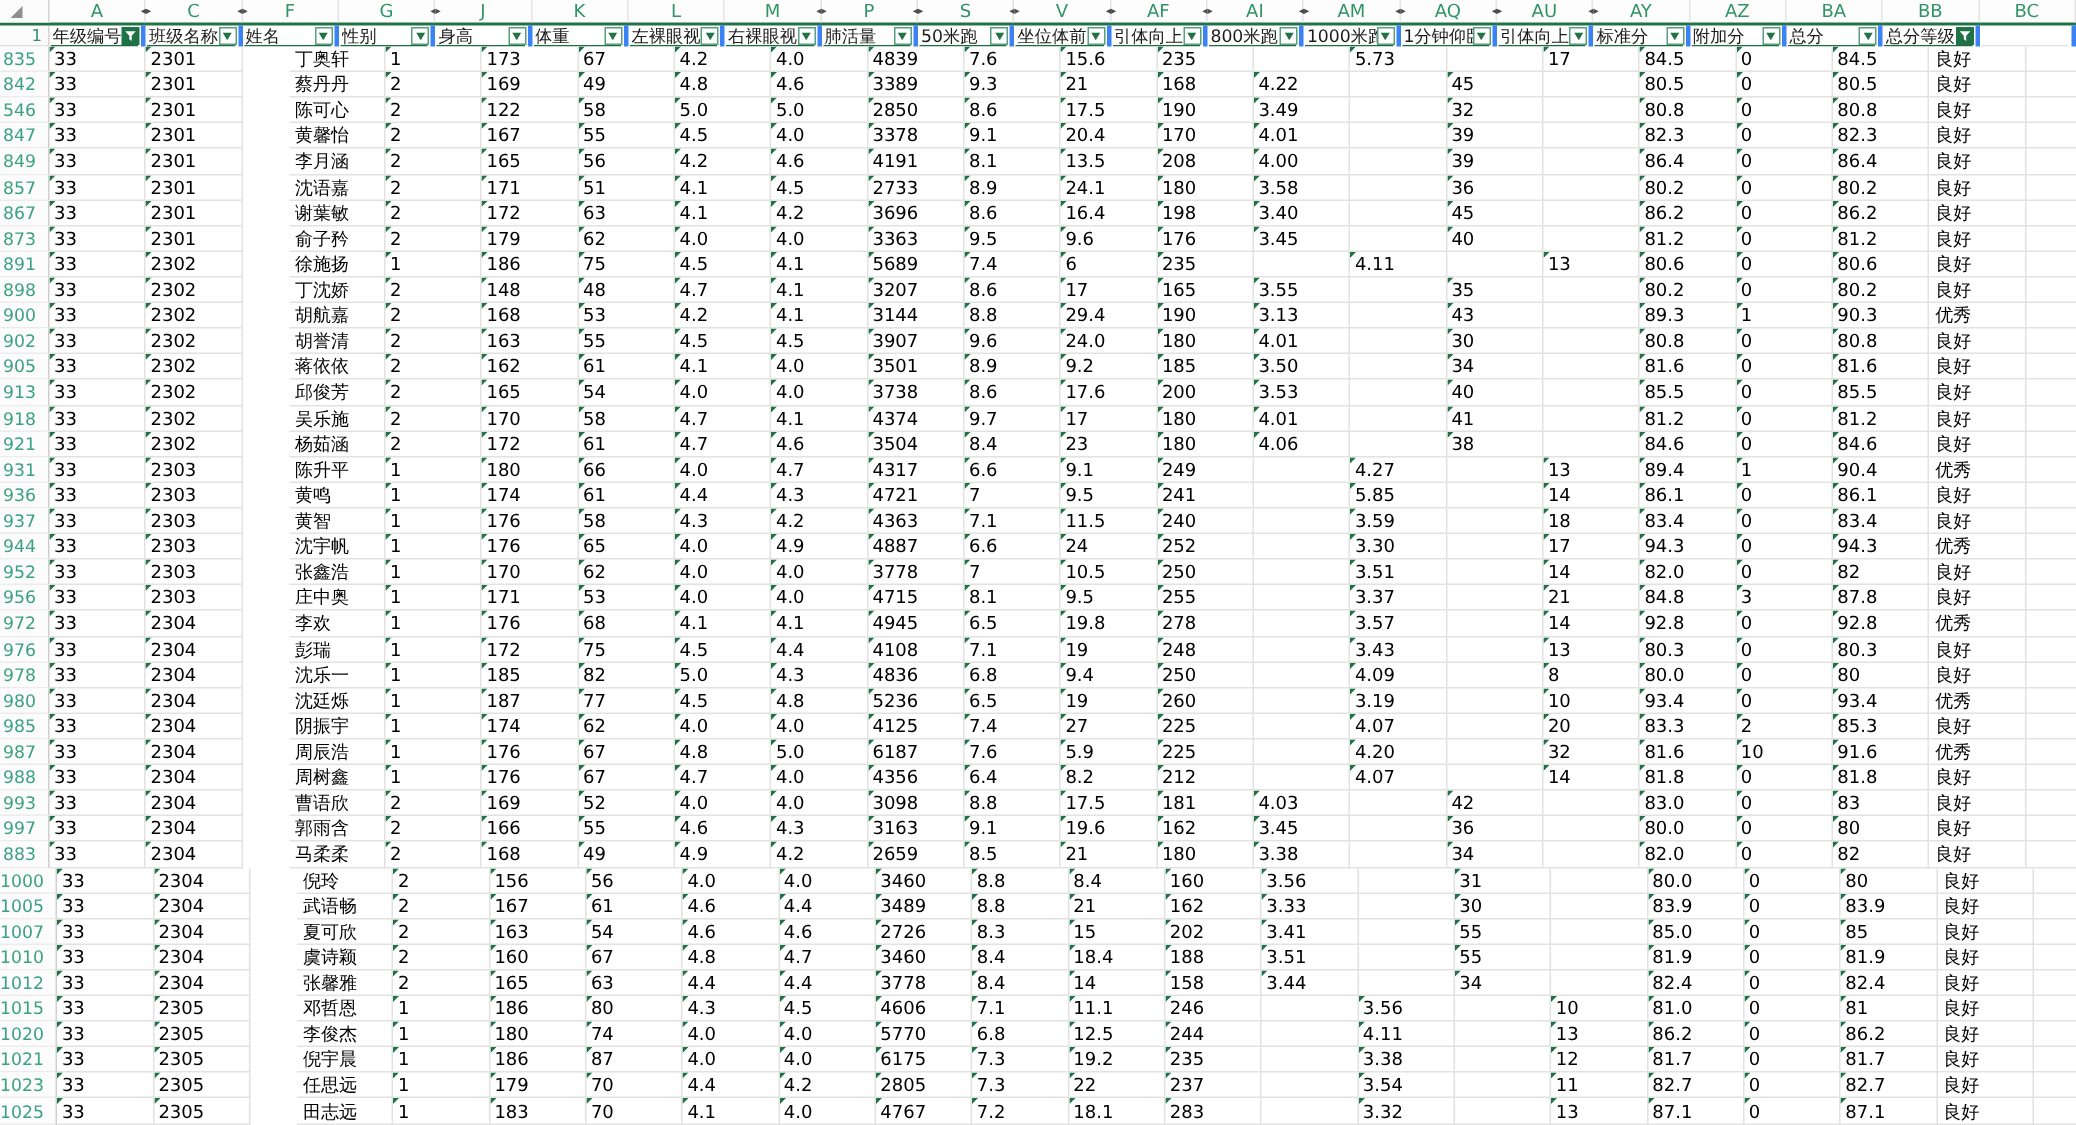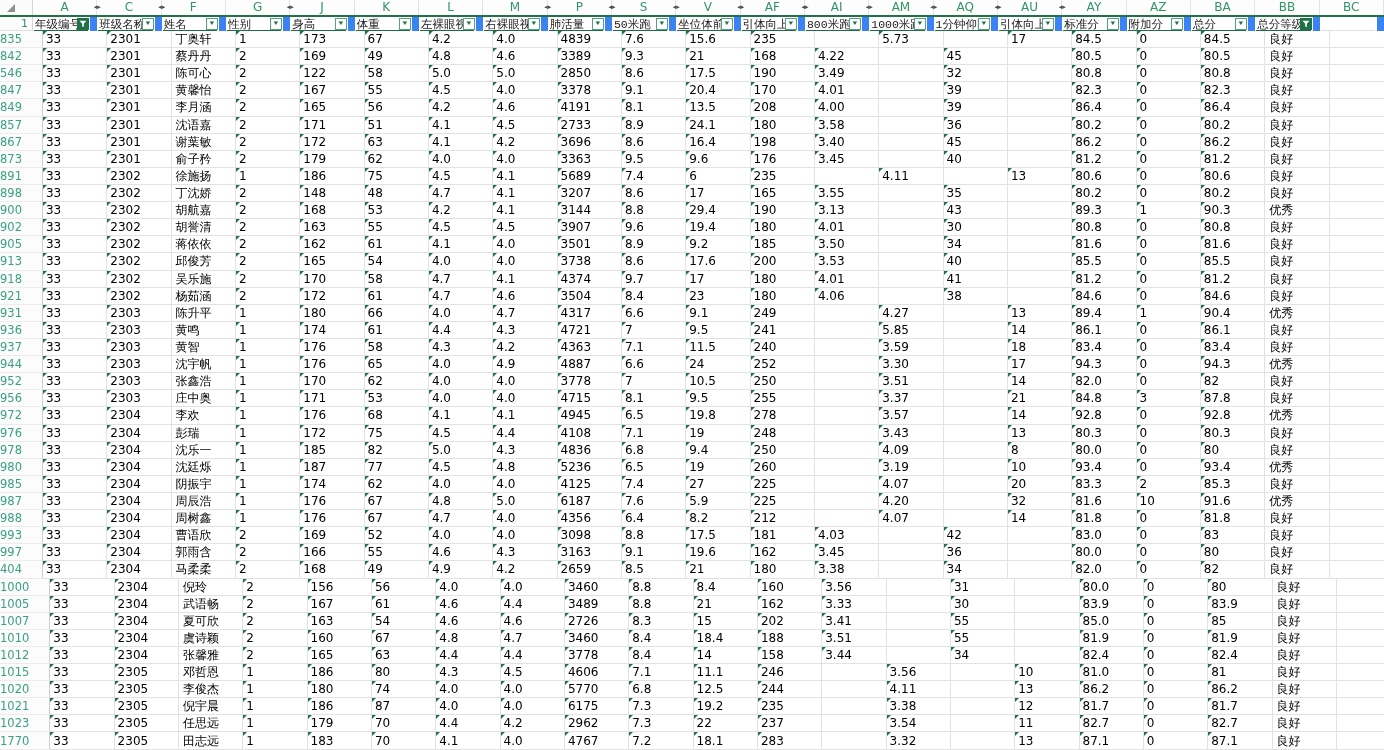--- a/index.html
+++ b/index.html
@@ -13,42 +13,42 @@
   #corner .tri-corner{position:absolute;left:7px;top:4px;width:0;height:0;
     border-bottom:8px solid #8f8f8f;border-left:8px solid transparent;}
   .col-letter{flex:0 0 64.333px;box-sizing:border-box;border-right:1px solid #e3e3e3;
     display:flex;align-items:center;justify-content:center;color:#319467;font-size:12px;line-height:15px;}
   .hid{position:absolute;top:3px;font-size:7px;color:#4d4d4d;letter-spacing:0px;transform:translateX(-50%);
     white-space:nowrap;z-index:2;}
   
   #headrow{display:flex;height:14px;background:#fff;}
   .h-gutter{flex:0 0 33px;box-sizing:border-box;border-right:1px solid #d5d5d5;border-bottom:1px solid #e0e0e0;
     display:flex;align-items:center;justify-content:flex-end;padding-right:4px;color:#31916f;font-size:11px;background:#fbfbfb;}
-  .h-cell{flex:0 0 64.333px;position:relative;box-sizing:border-box;border-right:7px solid #3b82f6;
-    display:flex;align-items:center;overflow:hidden;padding-left:2px;font-family:Liberation Mono, monospace;}
+  .h-cell{flex:0 0 64.333px;position:relative;box-sizing:border-box;border-right:3px solid #3b82f6;
+    display:flex;align-items:center;overflow:hidden;padding-left:2px;}
   .h-cell::after{content:"";position:absolute;left:1px;right:2px;bottom:0;border-bottom:1.6px solid #1e6b44;}
   .h-cell.no-line::after{border-bottom:1px solid #e0e0e0;}
   .h-label{flex:1 1 auto;white-space:nowrap;overflow:hidden;font-size:11.5px;color:#1a1a1a;line-height:13px;}
   .f-btn{flex:0 0 12px;height:12px;background:#1f7246;display:flex;align-items:center;justify-content:center;margin-right:1px;}
   .d-btn{flex:0 0 12px;height:12px;background:#fff;border:1px solid #57a17d;box-sizing:border-box;
     display:flex;align-items:center;justify-content:center;margin-right:1px;}
   .d-btn span{font-size:6.5px;color:#217346;line-height:6px;transform:scaleX(1.2);}
   
   #grid{position:relative;}
   .row{display:flex;height:17.119px;box-sizing:border-box;}
   .rownum{flex:0 0 33px;box-sizing:border-box;border-right:1px solid #cfcfcf;border-bottom:1px solid #ececec;
-    display:flex;align-items:center;justify-content:flex-end;padding-right:20px;
+    display:flex;align-items:center;justify-content:flex-end;padding-right:8px;
     color:#3aa183;font-size:11.5px;background:#fcfcfc;}
   .cell{flex:0 0 64.333px;position:relative;box-sizing:border-box;
     border-right:1px solid #e2e2e2;border-bottom:1px solid #e2e2e2;
     display:flex;align-items:center;padding-left:3px;white-space:nowrap;overflow:hidden;
     font-size:12px;line-height:16px;}
   .cell.tri::before{content:"";position:absolute;top:0;left:0;width:0;height:0;
     border-top:4px solid #1f7246;border-right:4px solid transparent;}
-  .cell.name-cell{padding-left:4px;}
+  .cell.name-cell{padding-left:4px;margin-left:31px;}
   .cell.grade-cell{padding-left:4px;}
 </style>
 </head>
 <body>
 
 <div id="sheet">
   <div id="letters">
     <div id="corner">
       <div class="tri-corner"></div>
     </div>
@@ -528,21 +528,21 @@
         <div class="cell tri">33</div>
         <div class="cell tri">2302</div>
         <div class="cell name-cell">胡誉清</div>
         <div class="cell tri">2</div>
         <div class="cell tri">163</div>
         <div class="cell tri">55</div>
         <div class="cell tri">4.5</div>
         <div class="cell tri">4.5</div>
         <div class="cell tri">3907</div>
         <div class="cell tri">9.6</div>
-        <div class="cell tri">19.4</div>
+        <div class="cell tri">24.0</div>
         <div class="cell tri">180</div>
         <div class="cell tri">4.01</div>
         <div class="cell"></div>
         <div class="cell tri">30</div>
         <div class="cell"></div>
         <div class="cell tri">80.8</div>
         <div class="cell tri">0</div>
         <div class="cell tri">80.8</div>
         <div class="cell grade-cell">良好</div>
         <div class="cell"></div>
@@ -997,21 +997,21 @@
         <div class="cell"></div>
         <div class="cell tri">36</div>
         <div class="cell"></div>
         <div class="cell tri">80.0</div>
         <div class="cell tri">0</div>
         <div class="cell tri">80</div>
         <div class="cell grade-cell">良好</div>
         <div class="cell"></div>
       </div>
       <div class="row">
-        <div class="rownum">404</div>
+        <div class="rownum">883</div>
         <div class="cell tri">33</div>
         <div class="cell tri">2304</div>
         <div class="cell name-cell">马柔柔</div>
         <div class="cell tri">2</div>
         <div class="cell tri">168</div>
         <div class="cell tri">49</div>
         <div class="cell tri">4.9</div>
         <div class="cell tri">4.2</div>
         <div class="cell tri">2659</div>
         <div class="cell tri">8.5</div>
@@ -1222,36 +1222,36 @@
       <div class="row">
         <div class="rownum">1023</div>
         <div class="cell tri">33</div>
         <div class="cell tri">2305</div>
         <div class="cell name-cell">任思远</div>
         <div class="cell tri">1</div>
         <div class="cell tri">179</div>
         <div class="cell tri">70</div>
         <div class="cell tri">4.4</div>
         <div class="cell tri">4.2</div>
-        <div class="cell tri">2962</div>
+        <div class="cell tri">2805</div>
         <div class="cell tri">7.3</div>
         <div class="cell tri">22</div>
         <div class="cell tri">237</div>
         <div class="cell"></div>
         <div class="cell tri">3.54</div>
         <div class="cell"></div>
         <div class="cell tri">11</div>
         <div class="cell tri">82.7</div>
         <div class="cell tri">0</div>
         <div class="cell tri">82.7</div>
         <div class="cell grade-cell">良好</div>
         <div class="cell"></div>
       </div>
       <div class="row">
-        <div class="rownum">1770</div>
+        <div class="rownum">1025</div>
         <div class="cell tri">33</div>
         <div class="cell tri">2305</div>
         <div class="cell name-cell">田志远</div>
         <div class="cell tri">1</div>
         <div class="cell tri">183</div>
         <div class="cell tri">70</div>
         <div class="cell tri">4.1</div>
         <div class="cell tri">4.0</div>
         <div class="cell tri">4767</div>
         <div class="cell tri">7.2</div>

